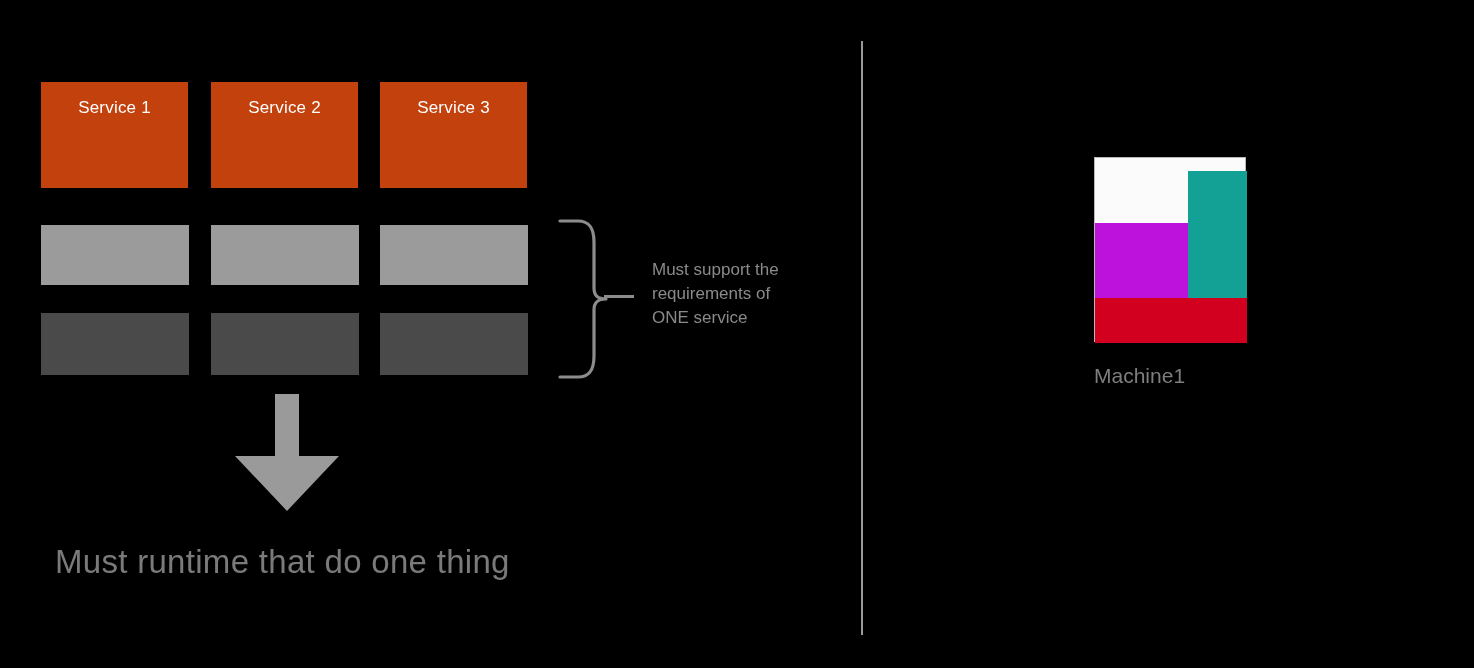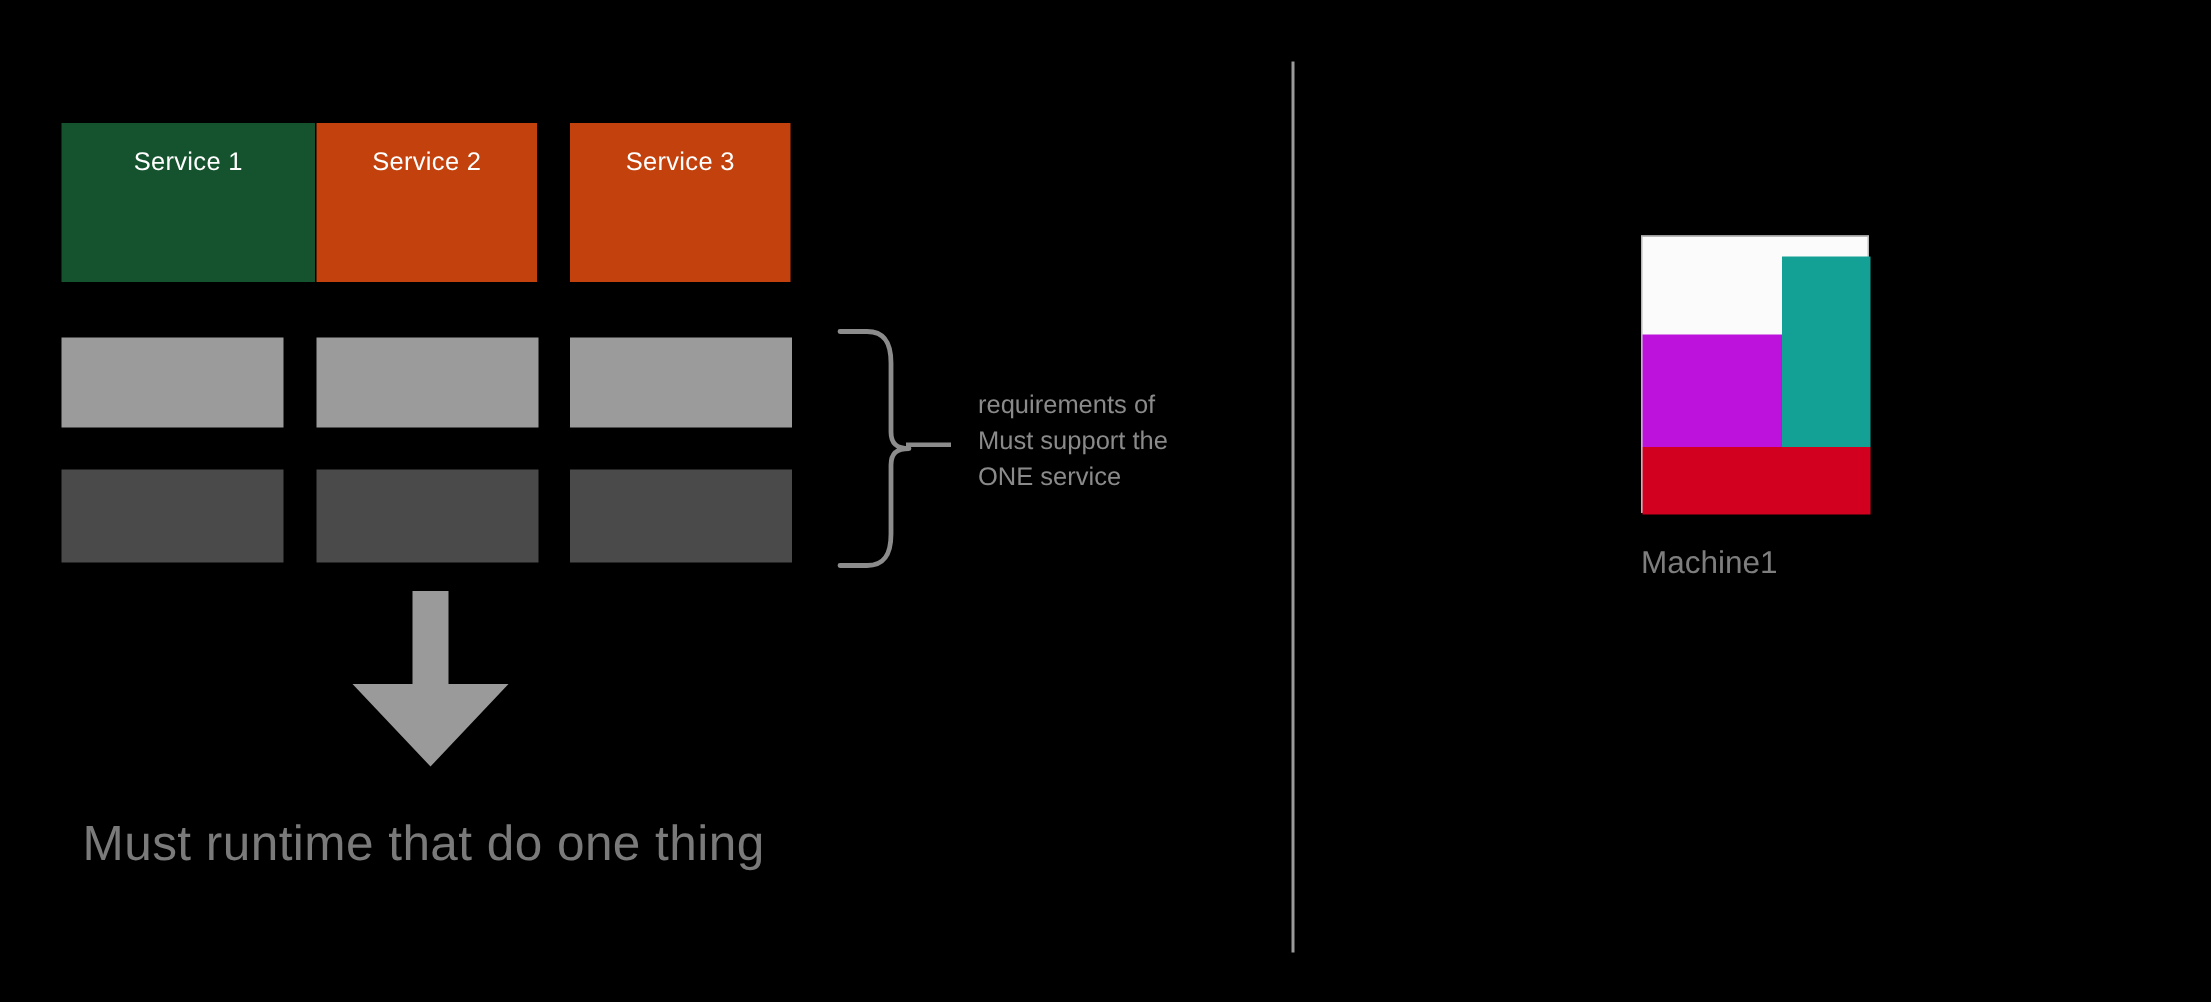--- a/index.html
+++ b/index.html
@@ -42,21 +42,21 @@
 
   .machine-label{position:absolute;left:1094px;top:364px;width:152px;text-align:left;
                  color:#7e7e7e;font-size:21px;white-space:nowrap;}
 </style>
 </head>
 <body>
 
 <div class="stage">
 
   <div>
-    <div class="svc-box" id="svc0" style="left: 41px; top: 82px; background: #14532d; padding-left: 22px;">
+    <div class="svc-box" id="svc0" style="left: 41px; top: 82px; background: #c2410c;">
       <div class="svc-label">Service 1</div>
     </div>
     <div class="svc-box" id="svc1" style="left: 211px; top: 82px; background: #c2410c;">
       <div class="svc-label">Service 2</div>
     </div>
     <div class="svc-box" id="svc2" style="left: 380px; top: 82px; background: #c2410c;">
       <div class="svc-label">Service 3</div>
     </div>
   </div>
 
@@ -68,22 +68,22 @@
     <div class="bar bar-dark" id="bd1" style="left: 211px; top: 313px; background: rgb(74, 74, 74);"></div>
     <div class="bar bar-dark" id="bd2" style="left: 380px; top: 313px; background: rgb(74, 74, 74);"></div>
   </div>
 
   <svg class="brace" viewBox="0 0 56 162">
     <path d="M4 3 H22 C34 3 38 11 38 24 V70 C38 78 42 81 50 81 C42 81 38 84 38 92 V138 C38 151 34 159 22 159 H4" fill="none" stroke="#8c8c8c" stroke-width="3.2" stroke-linecap="round" stroke-linejoin="round"></path>
   </svg>
   <div class="brace-tick"></div>
 
   <div class="note">
+    <div>Must support the</div>
     <div>requirements of</div>
-    <div>Must support the</div>
     <div>ONE service</div>
   </div>
 
   <svg class="arrow" viewBox="0 0 112 118">
     <path d="M44 0 H68 V62 H108 L56 117 L4 62 H44 Z" fill="#9a9a9a"></path>
   </svg>
 
   <div class="tagline">Must runtime that do one thing</div>
 
   <div class="divider"></div>

